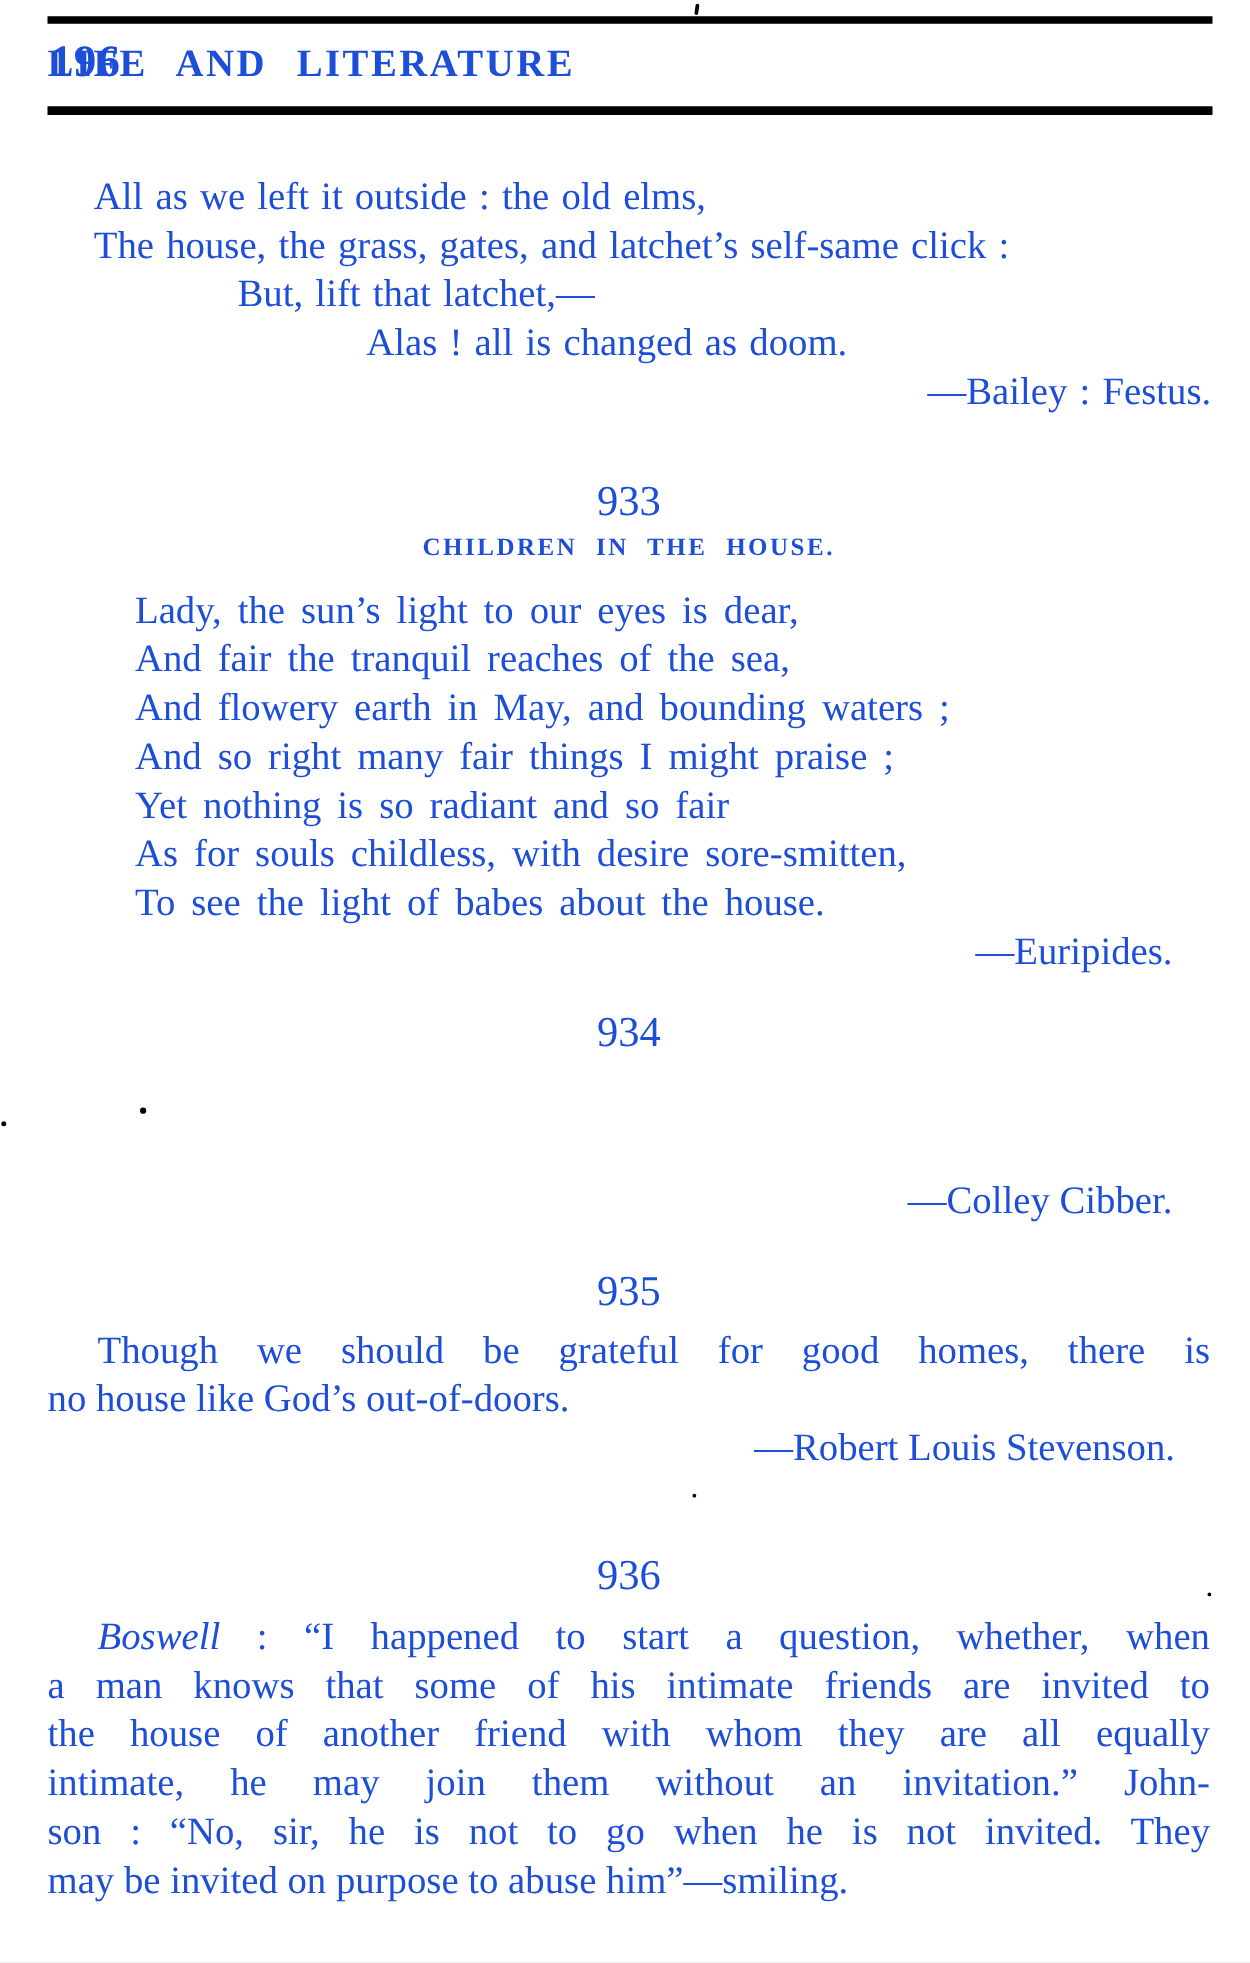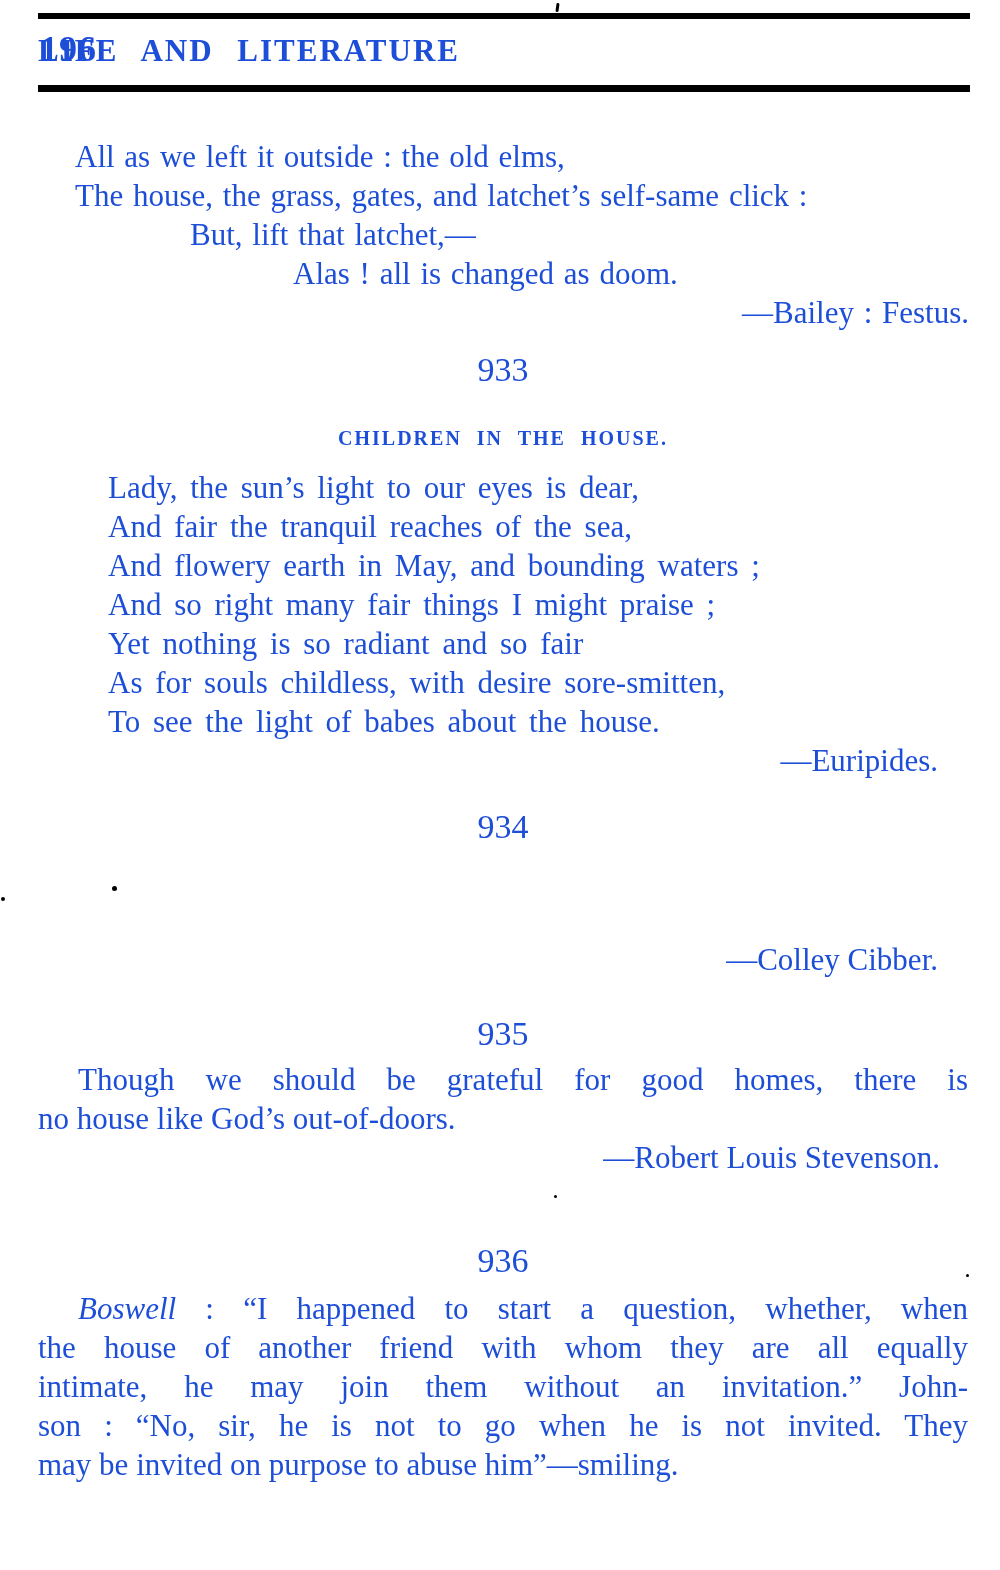--- a/index.html
+++ b/index.html
@@ -48,21 +48,21 @@
     position: absolute; left: 38px; width: 930px;
     text-align: center; font-size: 34px; line-height: 40px;
   }
   .quote-heading {
     position: absolute; left: 38px; width: 930px;
     text-align: center; font-size: 20px; font-weight: bold;
     letter-spacing: 2px; word-spacing: 8px; line-height: 28px;
   }
 
   .bailey-block { top: 137px; word-spacing: 2px; margin-left: 37px; }
-  .num-933 { top: 350px; }
+  .num-933 { top: 382px; }
   .head-933 { top: 424px; }
   .poem-933 { top: 468px; left: 108px; width: 860px; word-spacing: 5px; }
   .poem-933 .attribution { word-spacing: 0; }
 
   .num-934 { top: 807px; }
   .couplet-934 { top: 862px; left: 38px; width: 870px; text-align: center; word-spacing: 7px; }
   .couplet-934 .line { white-space: nowrap; }
   .attr-934 { top: 940px; }
 
   .num-935 { top: 1014px; }
@@ -118,20 +118,21 @@
   <div class="quote-number num-935">935</div>
   <div class="block para-935">
     <div class="jline first-indent">Though we should be grateful for good homes, there is</div>
     <div class="plainline">no house like God’s out-of-doors.</div>
     <div class="attribution attr-pad28">—Robert Louis Stevenson.</div>
   </div>
 
   <div class="quote-number num-936">936</div>
   <div class="block para-936">
     <div class="jline first-indent"><span class="italic">Boswell</span><span>&nbsp;:  “I happened to start a question, whether, when</span></div>
+    <div class="jline">a man knows that some of his intimate friends are invited to</div>
     <div class="jline">the house of another friend with whom they are all equally</div>
     <div class="jline">intimate, he may join them without an invitation.”  John-</div>
     <div class="jline">son&nbsp;: “No, sir, he is not to go when he is not invited.  They</div>
     <div class="plainline">may be invited on purpose to abuse him”—smiling.</div>
   </div>
 
   <div class="speck speck-a"></div>
   <div class="speck speck-b"></div>
   <div class="speck speck-c"></div>
   <div class="speck speck-d"></div>

